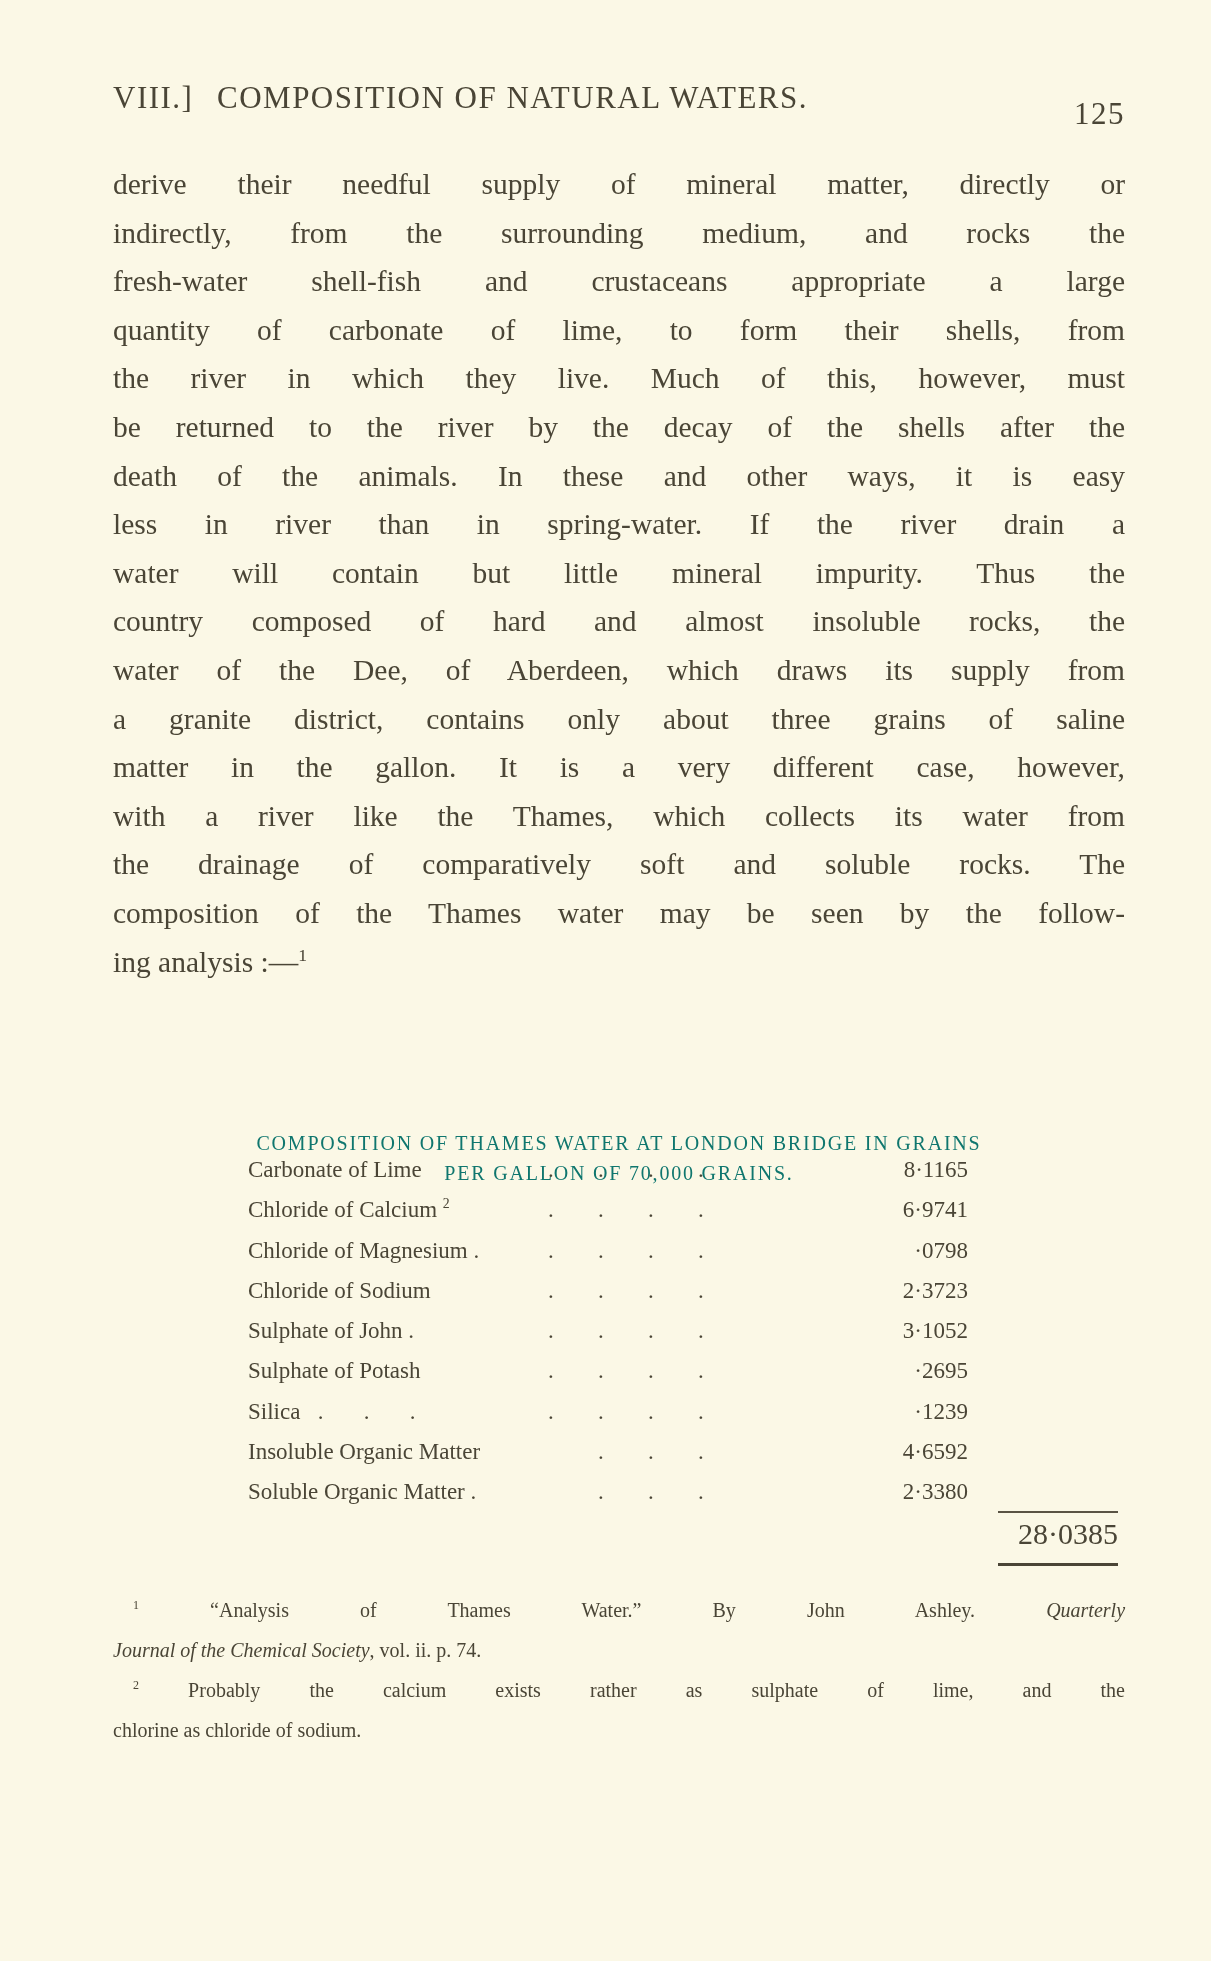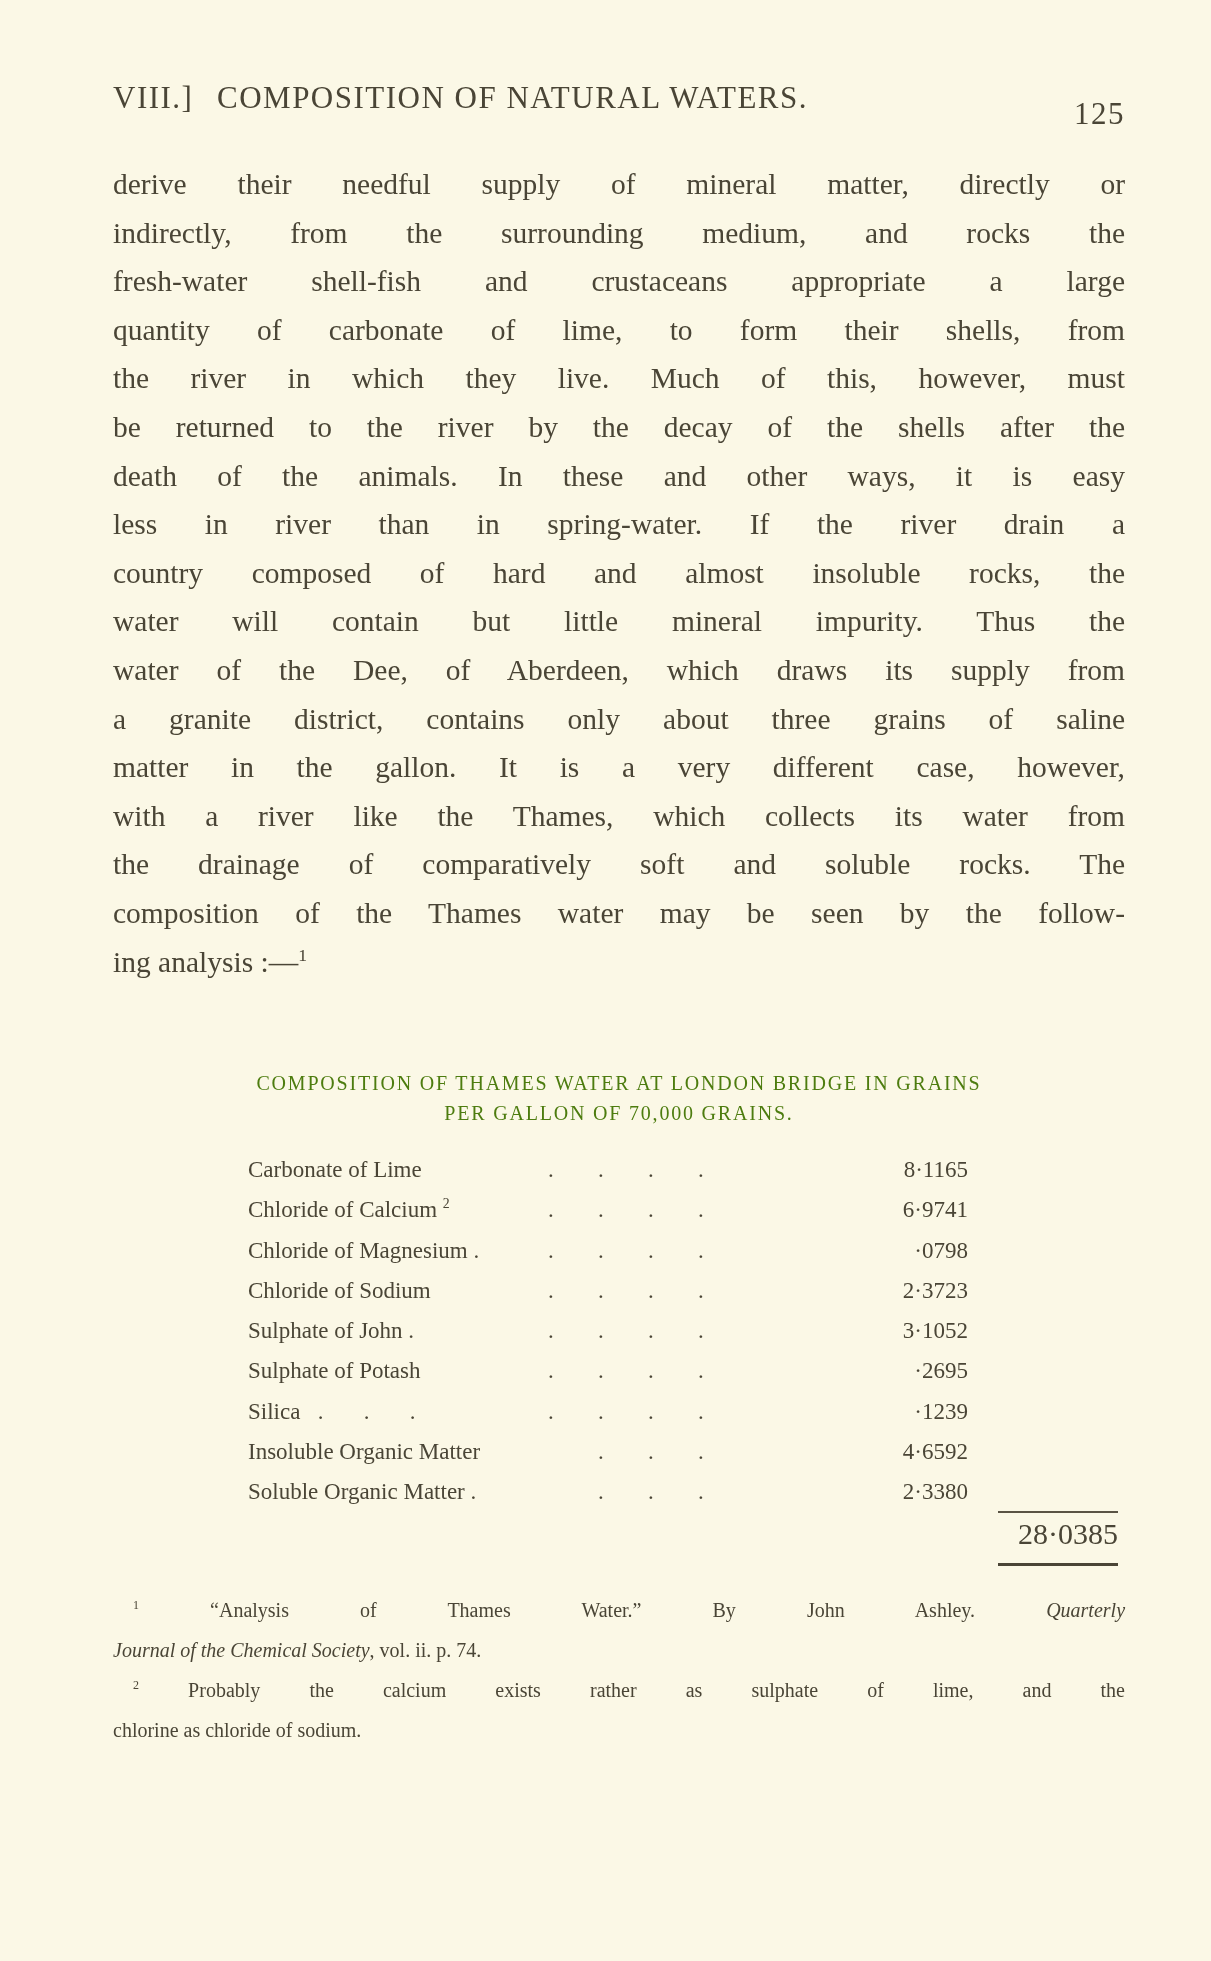--- a/index.html
+++ b/index.html
@@ -65,28 +65,28 @@
     .body-text .line.last {
       text-align-last: left;
     }
     sup {
       font-size: 0.6em;
       vertical-align: super;
       line-height: 0;
     }
     .table-caption {
       position: absolute;
-      top: 1068px;
+      top: 1128px;
       left: 0;
       width: 1012px;
       text-align: center;
       font-size: 20px;
       letter-spacing: 1.8px;
       line-height: 30px;
-      color: #4d7c0f;
+      color: #0f766e;
     }
     .table {
       position: absolute;
       top: 1150px;
       left: 135px;
       width: 720px;
     }
     .row {
       position: relative;
       height: 40.3px;
@@ -177,22 +177,22 @@
 
   <div class="body-text">
     <span class="line">derive their needful supply of mineral matter, directly or</span>
     <span class="line">indirectly, from the surrounding medium, and rocks the</span>
     <span class="line">fresh-water shell-fish and crustaceans appropriate a large</span>
     <span class="line">quantity of carbonate of lime, to form their shells, from</span>
     <span class="line">the river in which they live. Much of this, however, must</span>
     <span class="line">be returned to the river by the decay of the shells after the</span>
     <span class="line">death of the animals. In these and other ways, it is easy</span>
     <span class="line">less in river than in spring-water. If the river drain a</span>
+    <span class="line">water will contain but little mineral impurity. Thus the</span>
     <span class="line">country composed of hard and almost insoluble rocks, the</span>
-    <span class="line">water will contain but little mineral impurity. Thus the</span>
     <span class="line">water of the Dee, of Aberdeen, which draws its supply from</span>
     <span class="line">a granite district, contains only about three grains of saline</span>
     <span class="line">matter in the gallon. It is a very different case, however,</span>
     <span class="line">with a river like the Thames, which collects its water from</span>
     <span class="line">the drainage of comparatively soft and soluble rocks. The</span>
     <span class="line">composition of the Thames water may be seen by the follow-</span>
     <span class="line last"><span>ing analysis :—</span><sup>1</sup></span>
   </div>
 
   <div class="table-caption">

